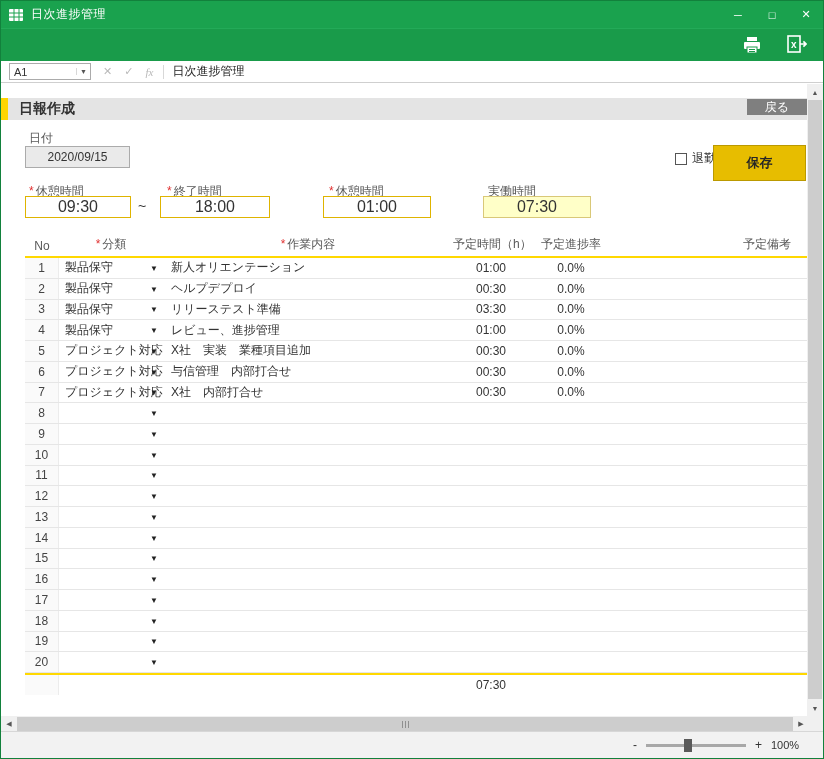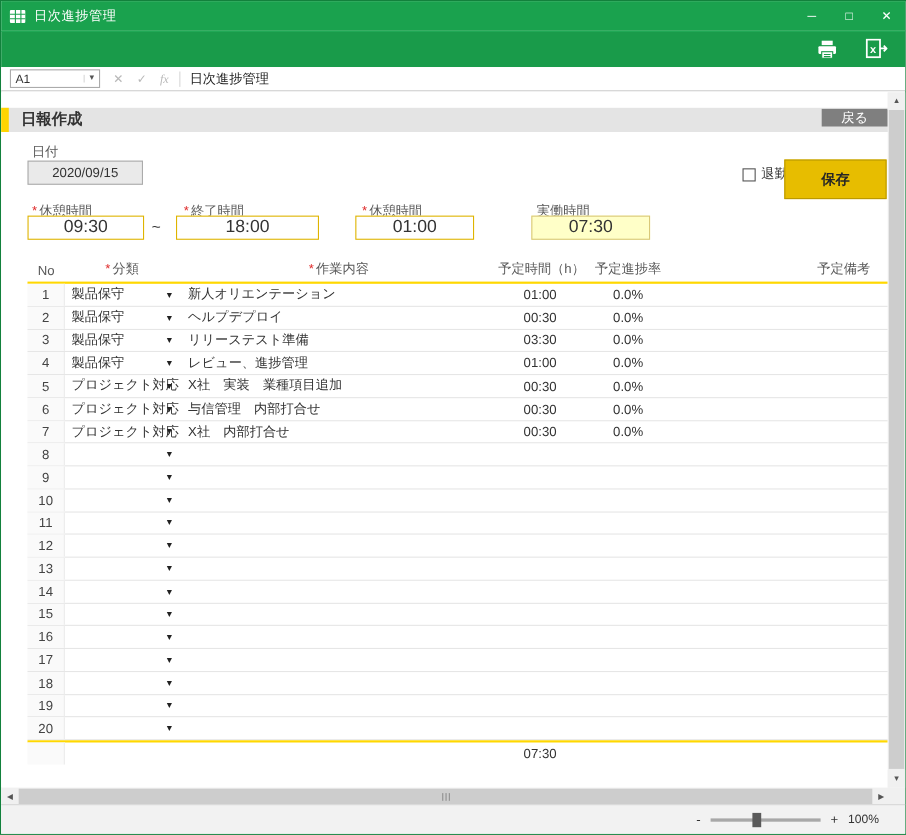--- a/index.html
+++ b/index.html
@@ -168,21 +168,21 @@
     </span>
     <span class="flabel" style="left:328px; top:99px;">
       <span class="req">*</span><span>休憩時間</span>
     </span>
     <span class="flabel" style="left:487px; top:99px;text-align:center;">
       <span>実働時間</span>
     </span>
 
     <div class="timebox" style="left:24px; width:106px;">09:30</div>
     <span class="tilde">~</span>
-    <div class="timebox" style="left:159px; width:130px;">18:00</div>
+    <div class="timebox" style="left:159px; width:110px;">18:00</div>
     <div class="timebox" style="left:322px; width:108px;">01:00</div>
     <div class="timebox ro" style="left:482px; width:108px;">07:30</div>
 
     <div class="table">
       <div class="tgrid thead">
         <div class="th th-no">No</div>
         <div class="th th-cat"><span class="req">*</span><span>分類</span></div>
         <div class="th th-content"><span class="req">*</span><span>作業内容</span></div>
         <div class="th th-time">予定時間（h）</div>
         <div class="th th-prog">予定進捗率</div>

